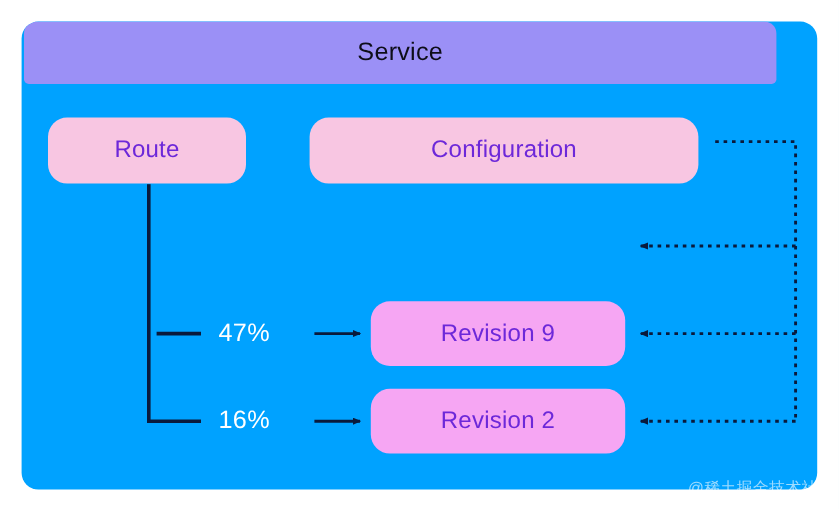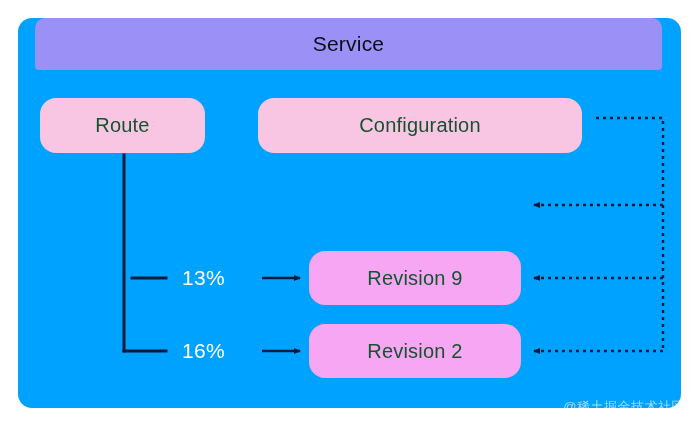--- a/index.html
+++ b/index.html
@@ -28,21 +28,21 @@
     top: 18px;
     width: 663px;
     height: 390px;
     background: #00A2FF;
     border-radius: 14px;
     overflow: hidden;
   }
 
   .service-header {
     position: absolute;
-    left: 17px;
+    left: 2px;
     top: 0px;
     width: 627px;
     height: 52px;
     background: #9B90F6;
     border-radius: 10px 10px 4px 4px;
     display: flex;
     align-items: center;
     justify-content: center;
   }
   .service-header-label {
@@ -55,21 +55,21 @@
   .node {
     position: absolute;
     display: flex;
     align-items: center;
     justify-content: center;
     border-radius: 16px;
     box-sizing: border-box;
   }
   .node-label {
     font-size: 20px;
-    color: #14532d;
+    color: #6d28d9;
     letter-spacing: 0.2px;
     white-space: nowrap;
   }
 
   .node-soft { background: #F8C6E2; }
   .node-strong { background: #F6A6F3; }
 
   #node-route {
     left: 40px;
     top: 98px;
@@ -119,21 +119,21 @@
     left: 0;
     top: 0;
     width: 699px;
     height: 426px;
     pointer-events: none;
   }
 
   
   .watermark {
     position: absolute;
-    right: 14px;
+    right: 4px;
     bottom: 10px;
     font-size: 13px;
     color: rgba(255,255,255,0.62);
     letter-spacing: 0.5px;
     white-space: nowrap;
   }
 </style>
 </head>
 <body>
 
@@ -157,21 +157,21 @@
 
 
   <div class="node node-strong" id="node-revision-2">
     <span class="node-label">Revision 9</span>
   </div>
 
   <div class="node node-strong" id="node-revision-3">
     <span class="node-label">Revision 2</span>
   </div>
 
-  <span class="split-label" id="split-90">13%</span>
+  <span class="split-label" id="split-90">47%</span>
 
   <span class="split-label" id="split-10">16%</span>
 
   <svg id="connectors" viewBox="0 0 699 426" width="699" height="426">
     <defs>
       <marker id="arrow-solid" markerWidth="7" markerHeight="7" refX="6" refY="3.0" orient="auto" markerUnits="userSpaceOnUse">
         <path d="M0,0 L7,3 L0,6 z" fill="#0a1a3c"></path>
       </marker>
       <marker id="arrow-dotted" markerWidth="7" markerHeight="7" refX="6" refY="3.0" orient="auto" markerUnits="userSpaceOnUse">
         <path d="M0,0 L7,3 L0,6 z" fill="#0a1a3c"></path>

